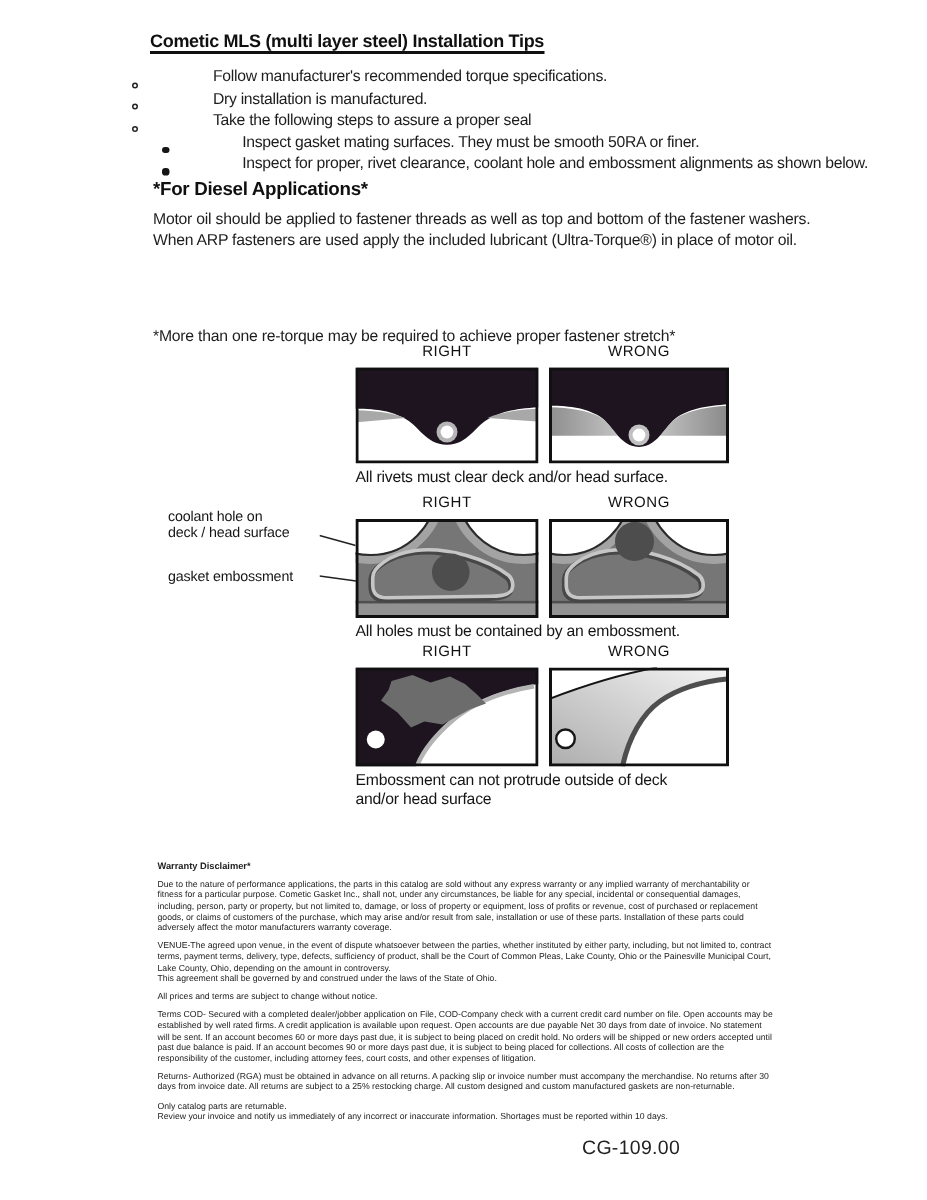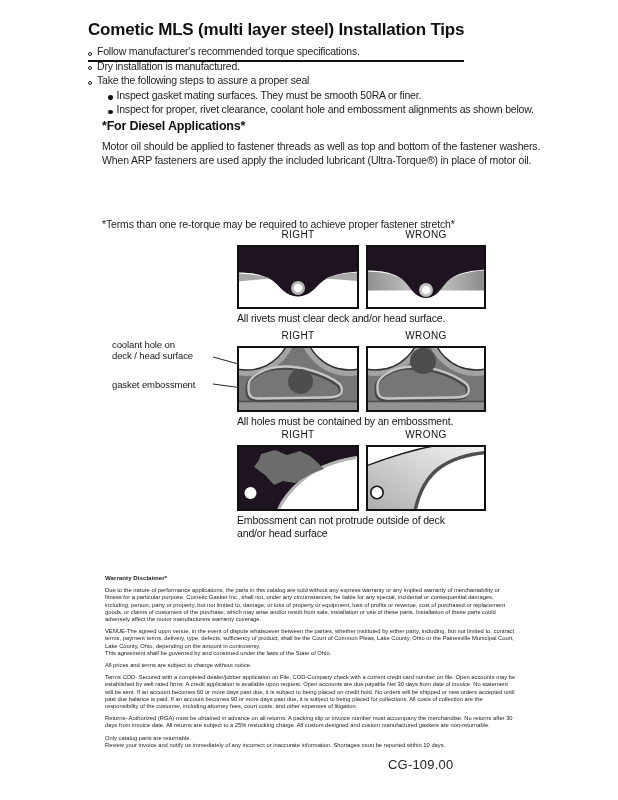--- a/index.html
+++ b/index.html
@@ -3,25 +3,25 @@
 <meta charset="utf-8">
 <style>
   * { margin:0; padding:0; box-sizing:border-box; }
   html,body { background:#ffffff; }
   .page {
     position:relative; width:618px; height:800px; background:#ffffff;
     font-family:"Liberation Sans", sans-serif; color:#1d1d1d; overflow:hidden;
   }
   .abs { position:absolute; }
   .title {
-    left:88px; top:20px; font-size:17px; font-weight:bold; letter-spacing:-0.2px;
-    color:#101010; border-bottom:2px solid #101010; padding-bottom:20px; display:inline-block;
+    left:100px; top:20px; font-size:12px; font-weight:bold; letter-spacing:-0.2px;
+    color:#101010; border-bottom:2px solid #101010; padding-bottom:0; display:inline-block;
   }
   .bullets { left:88px; top:44px; font-size:10.5px; line-height:14.5px; letter-spacing:-0.2px; }
-  .b-row { display:flex; align-items:center; }
+  .b-row { display:flex; align-items:flex-end;gap:45px; }
   .b-row.sub { margin-left:20px; }
   .marker-open  { width:4px; height:4px; border:1px solid #222; border-radius:50%; margin:5px 5px 0 0; flex:none; }
   .marker-filled{ width:4.5px; height:4.5px; background:#151515; border-radius:50%; margin:5px 4px 0 0; flex:none; }
   .diesel-heading { left:102px; top:119px; font-size:12.5px; font-weight:bold; letter-spacing:-0.2px; color:#101010; }
   .para { left:102px; font-size:10.5px; line-height:14px; letter-spacing:-0.15px; white-space:pre-line; }
   .para1 { top:139px; } .para2 { top:172px; } .para3 { top:217px; }
   .dg-label { font-size:10px; letter-spacing:0.4px; color:#111; text-align:center; width:122px; }
   .dg-caption { font-size:10.5px; letter-spacing:-0.15px; color:#151515; white-space:pre-line; line-height:12.5px; }
   .dg-box { line-height:0; }
   .dg-box svg { display:block; }
@@ -59,21 +59,21 @@
     </div>
     <div class="b-row sub">
       <span class="marker-filled"></span>
       <span>Inspect for proper, rivet clearance, coolant hole and embossment alignments as shown below.</span>
     </div>
   </div>
 
   <div class="abs diesel-heading">*For Diesel Applications*</div>
   <div class="abs para para1">Motor oil should be applied to fastener threads as well as top and bottom of the fastener washers.
 When ARP fasteners are used apply the included lubricant (Ultra-Torque®) in place of motor oil.</div>
-  <div class="abs para para3">*Terms than one re-torque may be required to achieve proper fastener stretch*</div>
+  <div class="abs para para3">*More than one re-torque may be required to achieve proper fastener stretch*</div>
 
   <div class="abs dg-label" style="left:237px; top:229px;">RIGHT</div>
   <div class="abs dg-label" style="left:366px; top:229px; width:120px;">WRONG</div>
 
   <div class="abs dg-box" style="left:237px; top:245px;">
     <svg width="122" height="64" viewBox="0 0 122 64">
       <path d="M0,0 H122 V26.5 C106,27.5 98,29.5 90,33.5 C79,39 76,51 61,51.5 C46,51 43,39 32,33.5 C24,29.5 16,27.5 0,27.5 Z" fill="#1d1420"></path>
       <path d="M1,28.5 C13,28.8 24,30.2 33,33.6 L1,36.5 Z" fill="#a8a8a8"></path>
       <path d="M121,27.5 C109,28 98,29.7 88,33.6 L121,36 Z" fill="#a8a8a8"></path>
       <circle cx="61" cy="43" r="7" fill="#b5b5b5"></circle>

